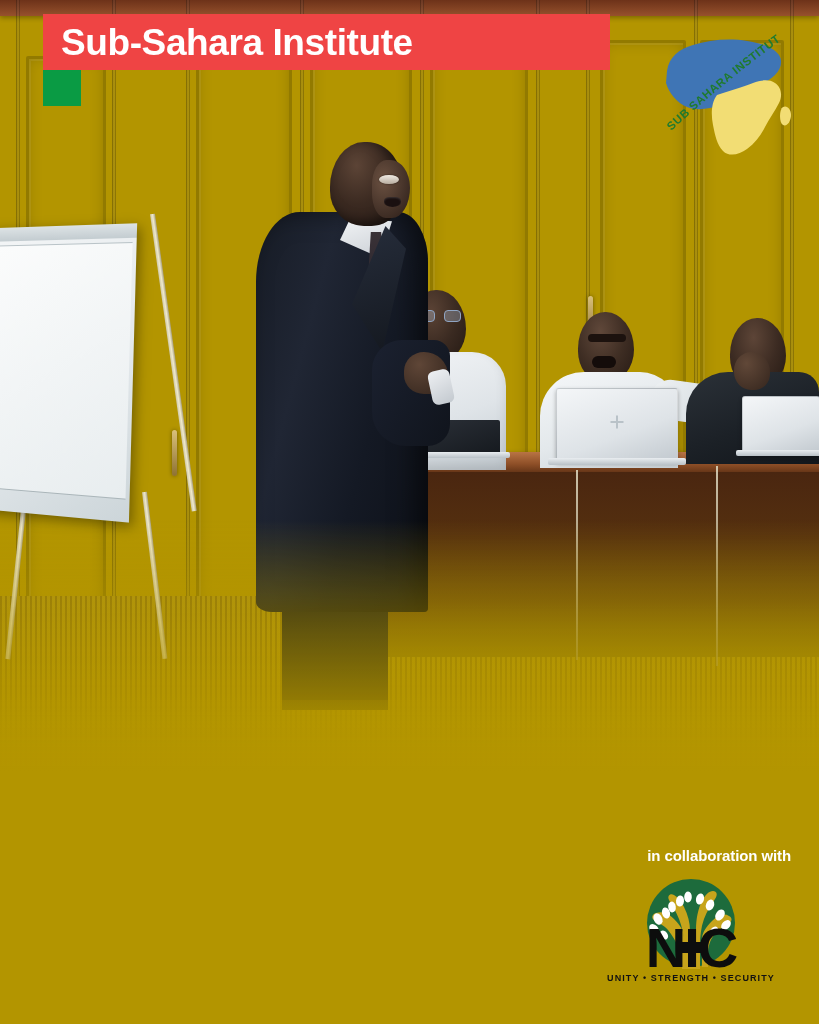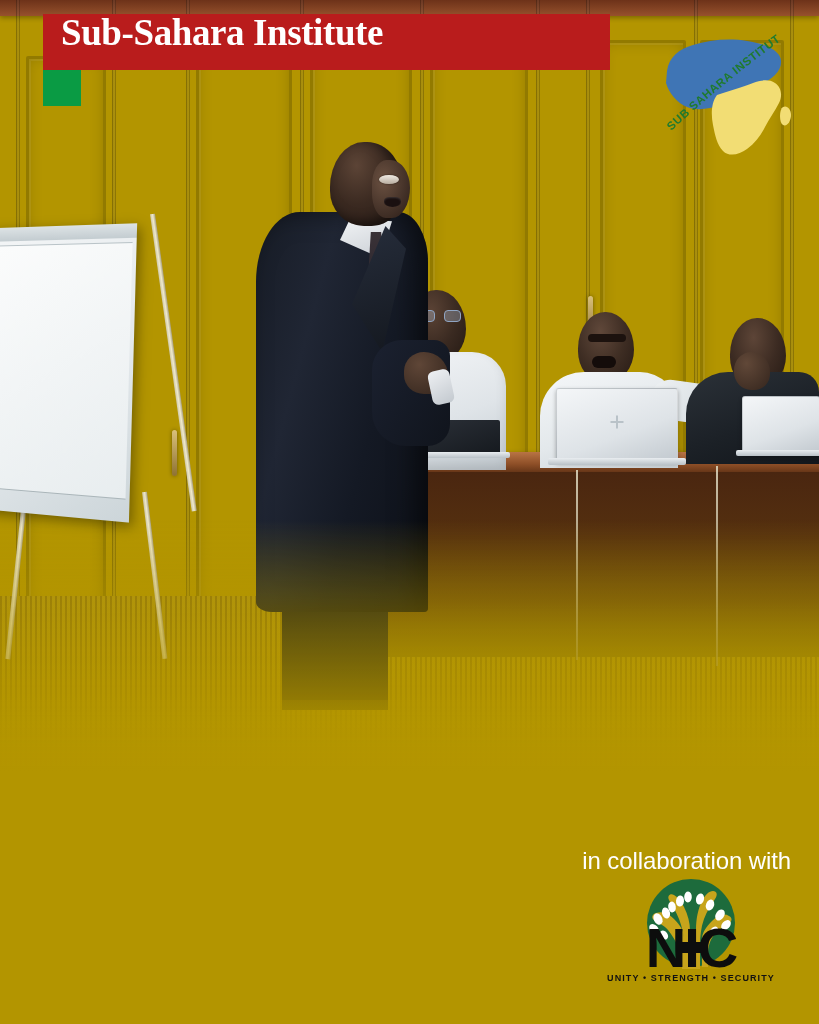--- a/index.html
+++ b/index.html
@@ -290,23 +290,23 @@
   }
   .photo-fade-bottom {
     position: absolute; left: 0; top: 700px; width: 819px; height: 90px;
     background: linear-gradient(180deg, rgba(179,149,0,0.2), #b39500 80%);
     pointer-events: none;
   }
 
   
   #title-banner {
     position: absolute; left: 43px; top: 14px; width: 567px; height: 56px;
-    background: #b91c1c;
+    background: #ef4444;
     z-index: 20;
-    display: flex; align-items: flex-start; font-family: Liberation Serif, serif;
+    display: flex; align-items: center;
   }
   #title-text {
     color: #ffffff;
     font-size: 37px;
     font-weight: bold;
     letter-spacing: -0.4px;
     padding-left: 18px;
     line-height: 1;
     white-space: nowrap;
   }
@@ -348,22 +348,22 @@
 
   
   #footer {
     position: absolute; left: 0; top: 790px; width: 819px; height: 234px;
     background: #b39500;
     z-index: 15;
   }
   #collab-text {
     position: absolute; right: 28px; top: 57px;
     color: #ffffff;
-    font-size: 24px;
-    font-weight: normal;
+    font-size: 15px;
+    font-weight: bold;
     letter-spacing: -0.1px;
     white-space: nowrap;
     margin-left: 19px;
   }
   #nic-logo {
     position: absolute; left: 596px; top: 85px; width: 190px; height: 110px;
   }
   #nic-logo svg { display: block; }
   .nic-letters {
     font-family: "Liberation Sans", sans-serif;

